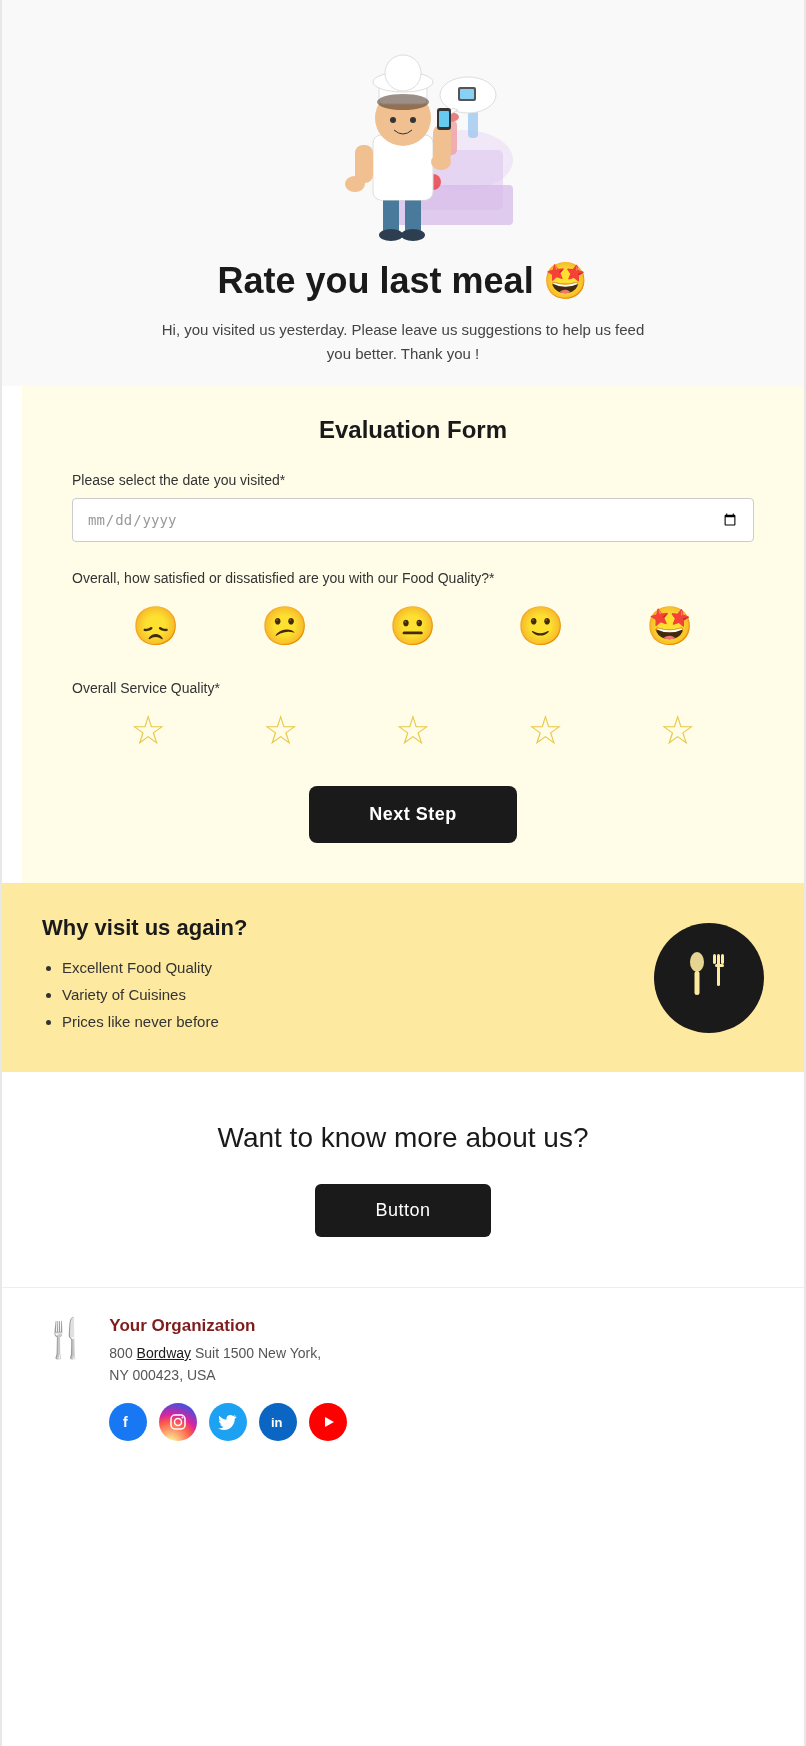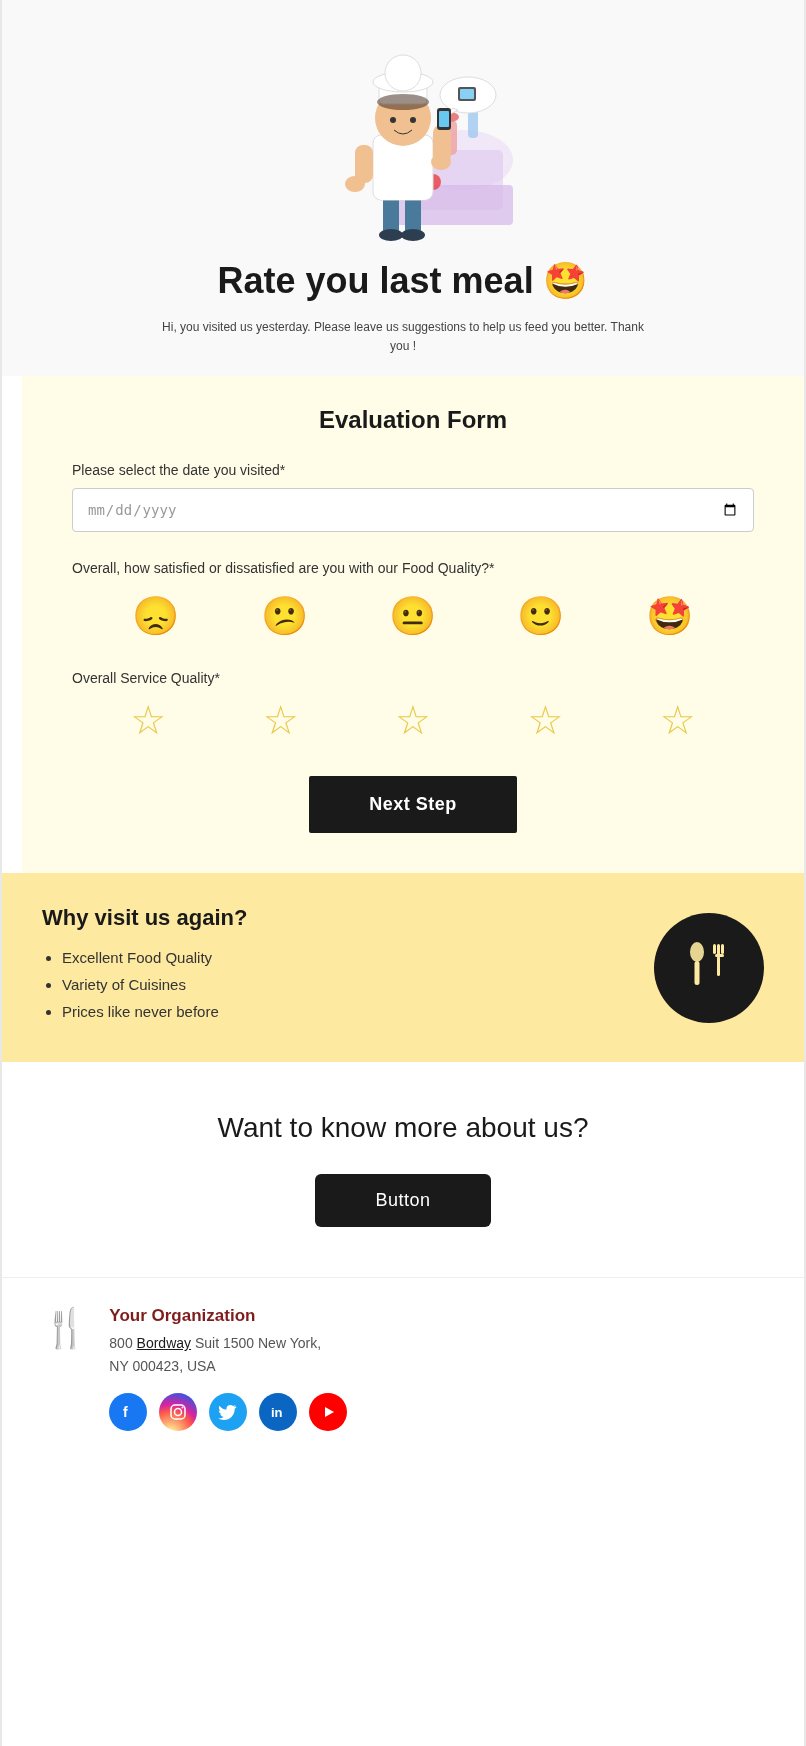--- a/index.html
+++ b/index.html
@@ -20,21 +20,21 @@
       text-align: center;
       padding: 30px 20px 20px;
     }
     .hero-title {
       font-size: 36px;
       font-weight: bold;
       color: #1a1a1a;
       margin-bottom: 16px;
     }
     .hero-subtitle {
-      font-size: 12px;
+      font-size: 15px;
       color: #444;
       max-width: 500px;
       margin: 0 auto;
       line-height: 1.6;
     }
     
     .eval-section {
       background: #fffde8;
       padding: 30px 50px 40px;
       margin-left: 20px;
@@ -115,21 +115,21 @@
     }
     .next-step-btn {
       display: block;
       margin: 0 auto;
       background: #1a1a1a;
       color: #fff;
       font-size: 18px;
       font-weight: bold;
       padding: 18px 60px;
       border: none;
-      border-radius: 2px;
+      border-radius: 8px;
       cursor: pointer;
       letter-spacing: 0.5px;
     }
     
     .why-section {
       background: #fde9a0;
       padding: 32px 40px;
       display: flex;
       align-items: center;
       justify-content: space-between;

